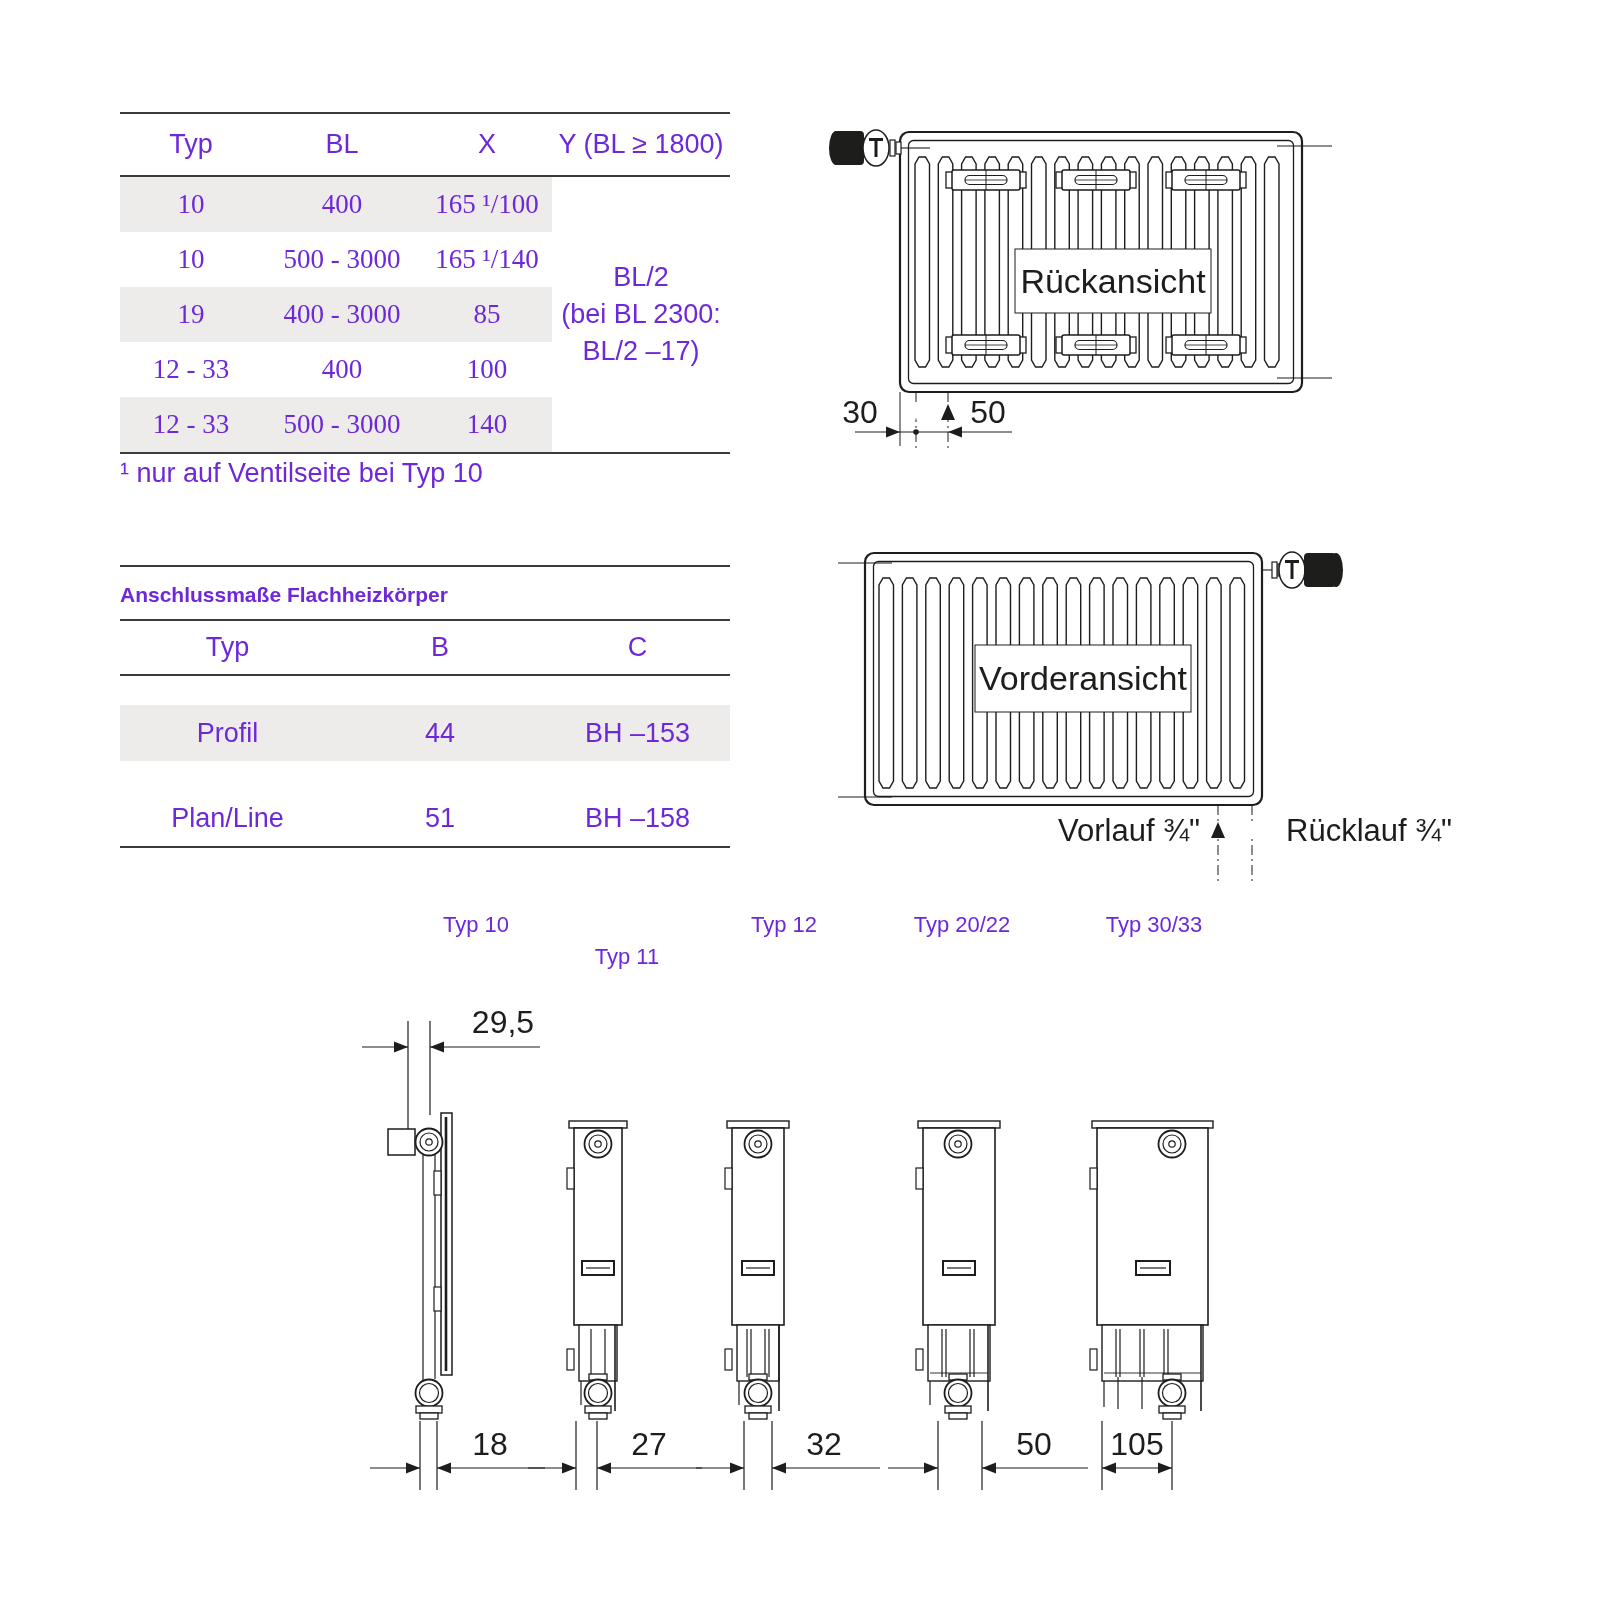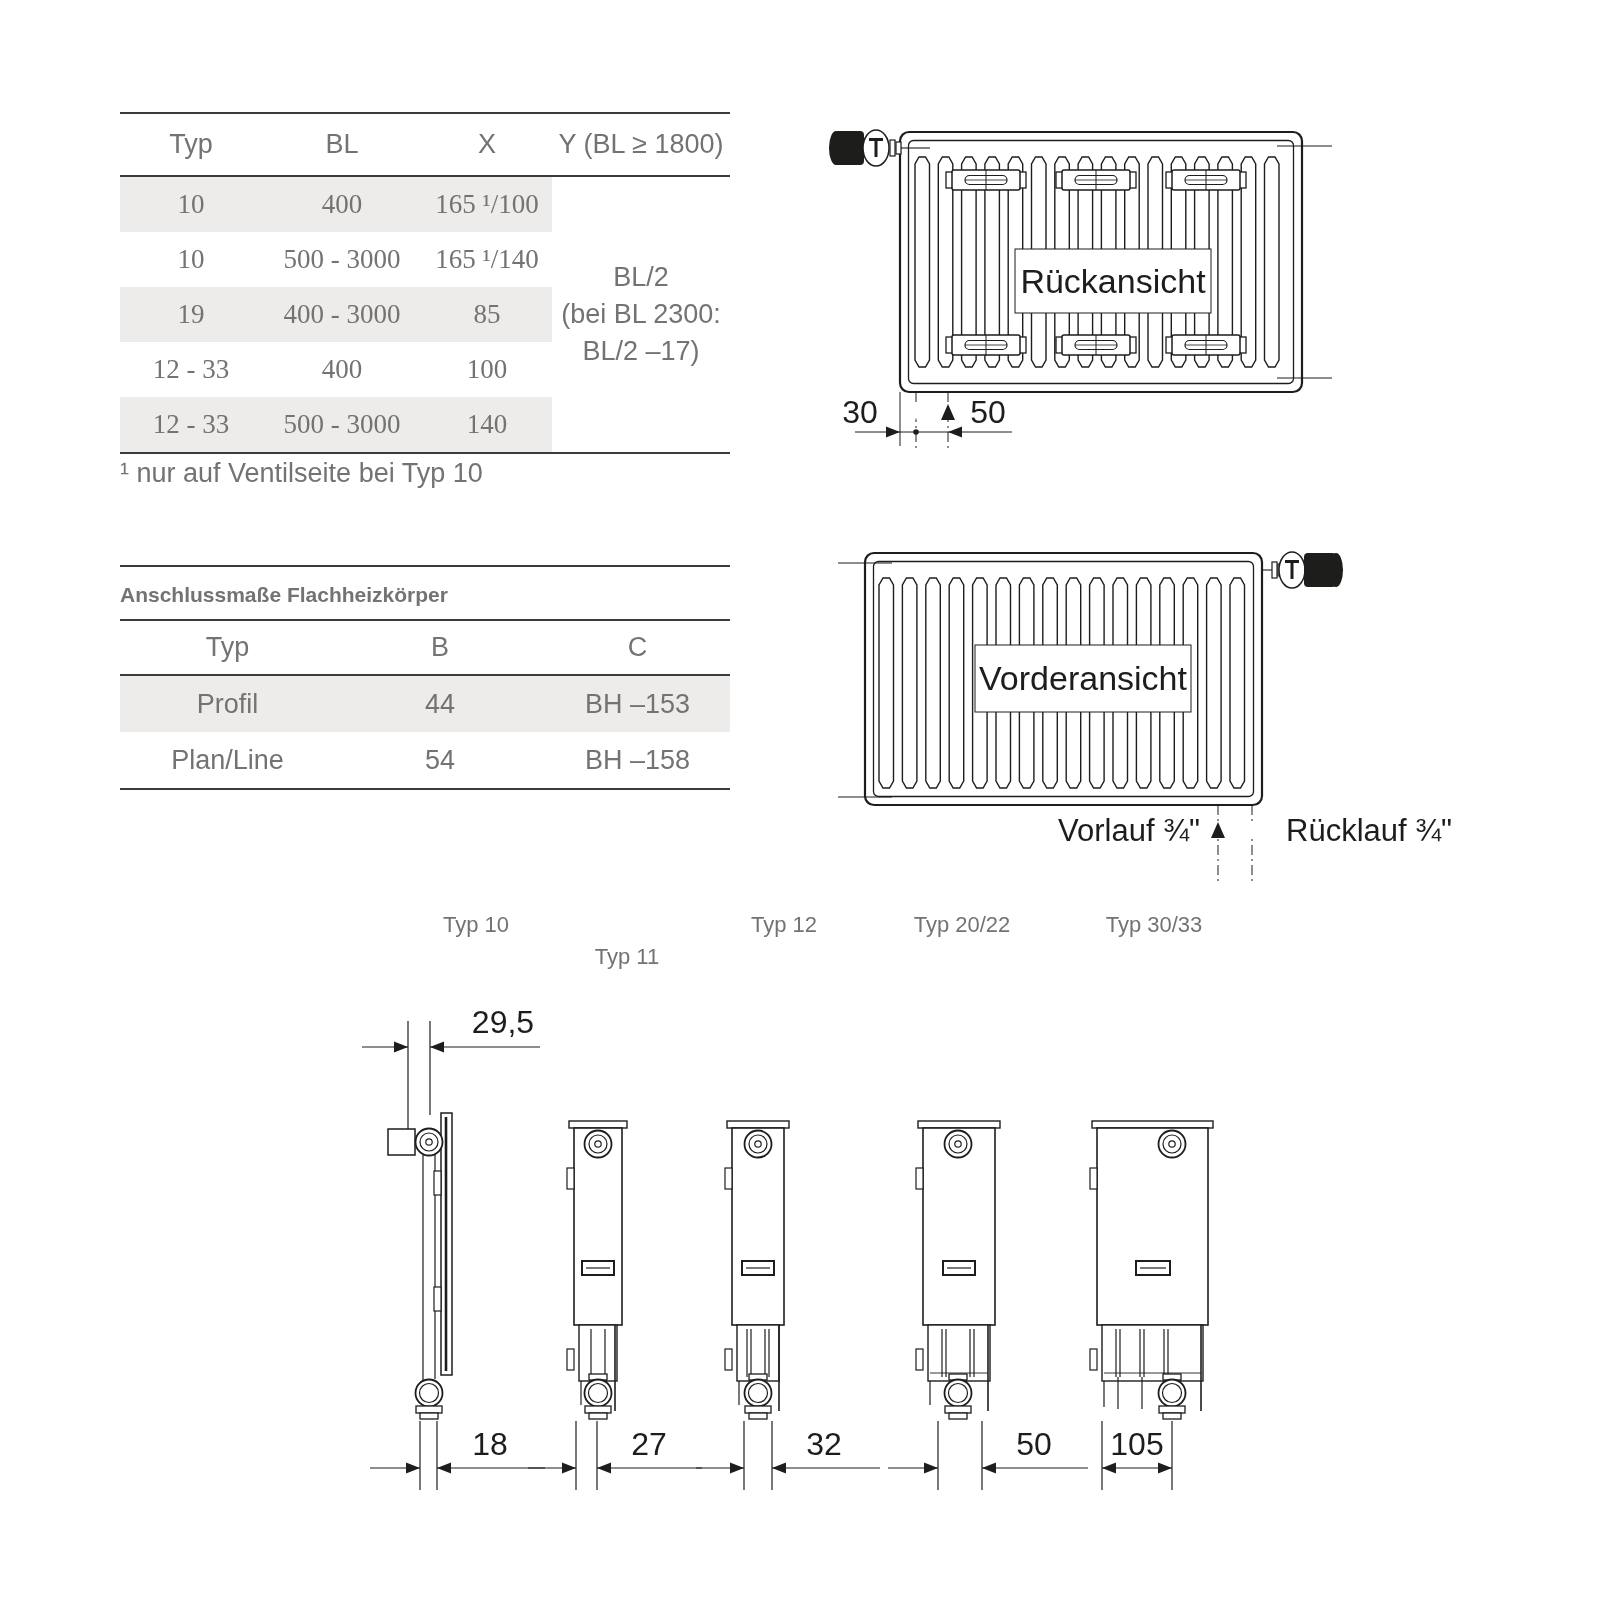--- a/index.html
+++ b/index.html
@@ -1,36 +1,36 @@
 <!DOCTYPE html>
 <html><head>
 <meta charset="utf-8">
 <style>
   html,body{margin:0;padding:0;background:#fff;}
   .page{position:relative;width:1600px;height:1516px;background:#ffffff;
-        font-family:"Liberation Sans",sans-serif;color:#737373;overflow:hidden;}
+        font-family:"Liberation Sans",sans-serif;color:#6d28d9;overflow:hidden;}
   
   .tbl1{position:absolute;left:120px;top:112px;width:610px;
         border-top:2px solid #3b3b3a;border-bottom:2px solid #3b3b3a;}
   .tbl1 .head{display:flex;height:63px;border-bottom:2px solid #3b3b3a;box-sizing:border-box;}
   .tbl1 .row{display:flex;height:55px;width:432px;font-family:Liberation Serif, serif;}
   .shade{background:#edecea;}
   .c{display:flex;align-items:center;justify-content:center;font-size:27px;}
   .w1{width:142px}.w2{width:160px}.w3{width:130px}.w4{width:178px}
   .ycell{position:absolute;left:432px;top:63px;width:178px;height:275px;
          display:flex;flex-direction:column;justify-content:center;align-items:center;
          font-size:27px;line-height:37px;text-align:center;}
   .footnote{position:absolute;left:120px;top:458px;font-size:27px;}
   
   .tbl2{position:absolute;left:120px;top:565px;width:610px;
         border-top:2px solid #3b3b3a;border-bottom:2px solid #3b3b3a;}
   .tbl2 .title{height:54px;line-height:56px;font-weight:bold;font-size:21px;
                border-bottom:2px solid #3b3b3a;box-sizing:border-box;}
   .tbl2 .hrow{display:flex;height:55px;border-bottom:2px solid #3b3b3a;box-sizing:border-box;}
-  .tbl2 .row{display:flex;height:56px;}
+  .tbl2 .row{display:flex;height:56px;margin-top:29px;}
   .a{width:215px}.b{width:210px}.cc{width:185px}
   
   .drw{position:absolute;}
   svg line,svg rect,svg circle,svg ellipse,svg path{stroke:#1d1d1b;}
   svg .w{fill:#ffffff;}
   svg .n{fill:none;}
   svg .ink{fill:#1d1d1b;stroke:none;}
   svg text{fill:#1d1d1b;font-family:"Liberation Sans",sans-serif;stroke:none;}
   .vlabel{font-size:34px;}
   .dim{font-size:32px;}
@@ -89,21 +89,21 @@
       <div class="c b">B</div>
       <div class="c cc">C</div>
     </div>
     <div class="row shade">
       <div class="c a">Profil</div>
       <div class="c b">44</div>
       <div class="c cc">BH –153</div>
     </div>
     <div class="row">
       <div class="c a">Plan/Line</div>
-      <div class="c b">54</div>
+      <div class="c b">51</div>
       <div class="c cc">BH –158</div>
     </div>
   </div>
 
   <svg class="drw" style="left:780px;top:100px;" width="580" height="350" viewBox="0 0 580 350">
     <defs>
       <g id="bracket">
         <rect x="-40" y="-8" width="7" height="16" class="w" stroke-width="1.3"></rect>
         <rect x="33" y="-8" width="7" height="16" class="w" stroke-width="1.3"></rect>
         <rect x="-34" y="-10" width="68" height="20" rx="2" class="w" stroke-width="1.5"></rect>

